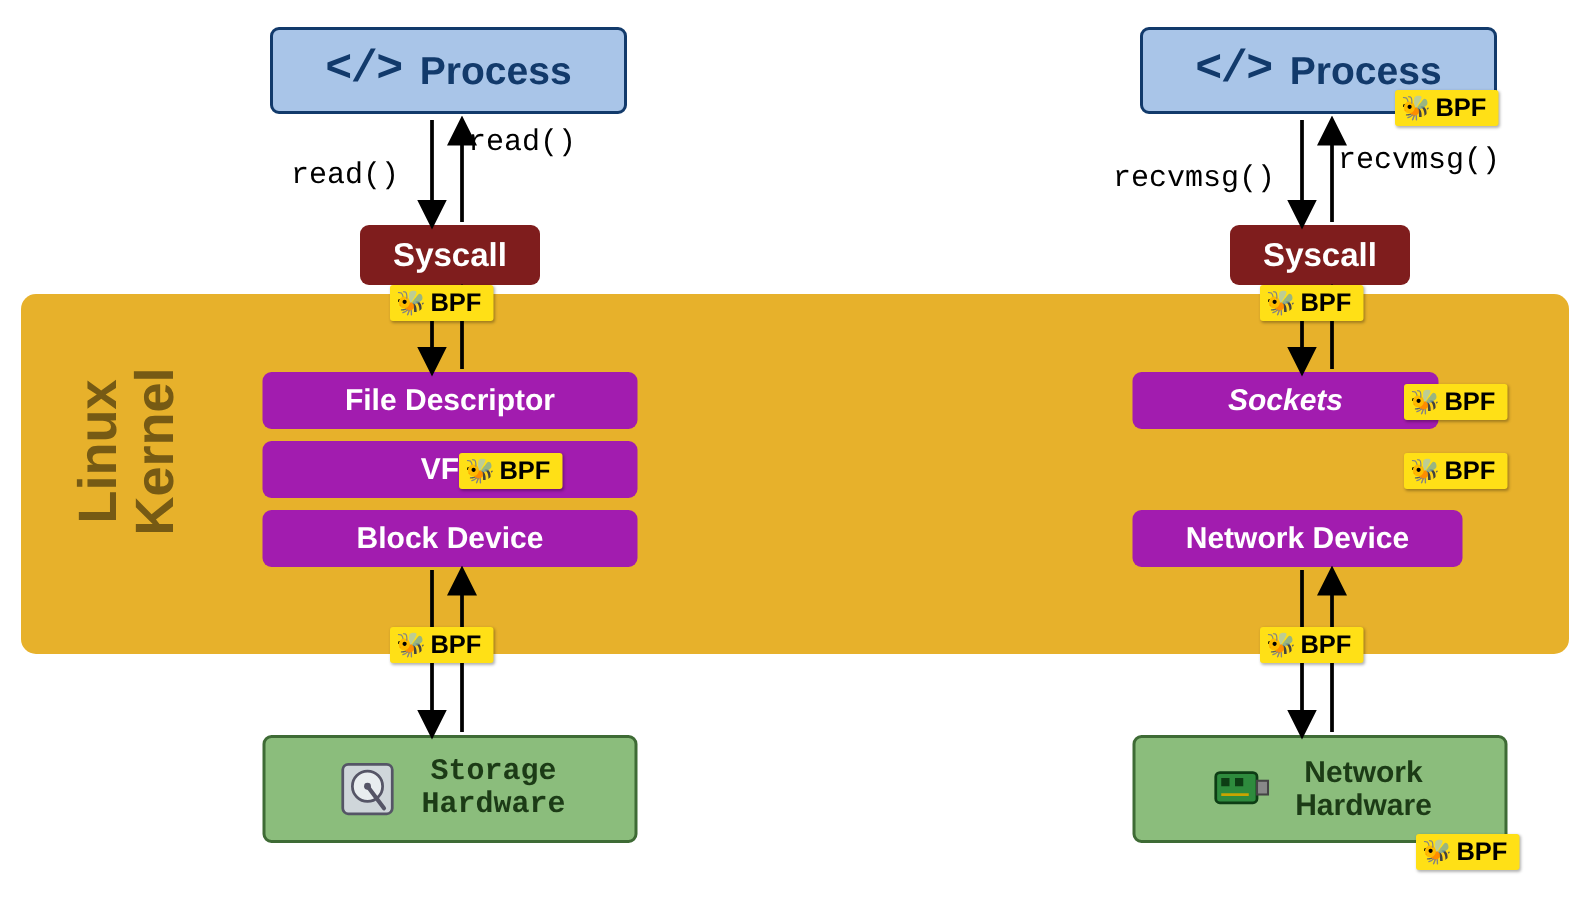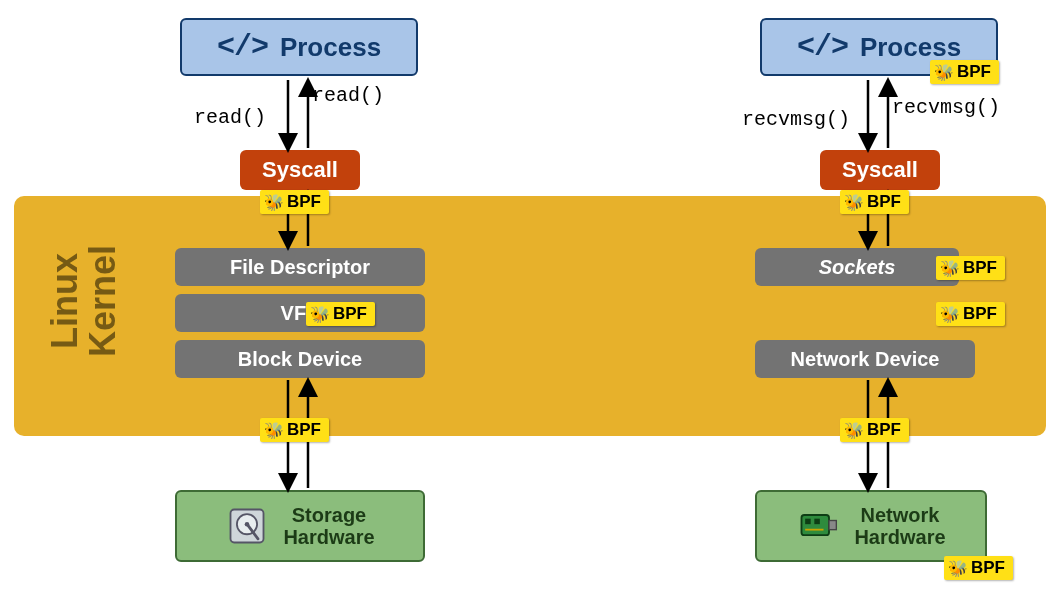--- a/index.html
+++ b/index.html
@@ -3,26 +3,26 @@
 <meta charset="utf-8">
 <style>
   * { box-sizing: border-box; margin: 0; padding: 0; }
   html, body { width: 1060px; height: 602px; font-family: "Segoe UI", "Helvetica Neue", Arial, sans-serif; background: #fff; }
   .canvas { position: relative; width: 1060px; height: 602px; }
 
   .box { position: absolute; display: flex; align-items: center; justify-content: center; font-weight: 700; border-radius: 6px; }
   .process { background: #a9c5e8; border: 2px solid #123a6b; color: #123a6b; font-size: 26px; gap: 12px; }
   .process .code-icon { font-family: "Courier New", monospace; font-weight: 900; font-size: 30px; letter-spacing: -1px; }
 
-  .syscall { background: #c2410c; color: #fff; font-size: 22px; }
+  .syscall { background: #7f1d1d; color: #fff; font-size: 22px; }
 
   .kernel-container { position: absolute; background: #e7b12b; border-radius: 10px; }
   .kernel-label { position: absolute; left: 28px; top: 50%; transform: translateY(-50%) rotate(-90deg); transform-origin: center; font-size: 36px; font-weight: 800; color: #765a14; text-align: center; line-height: 1.05; white-space: nowrap; }
 
-  .kbox { background: #737373; color: #fff; font-size: 20px; font-weight: 700; }
+  .kbox { background: #a21caf; color: #fff; font-size: 20px; font-weight: 700; }
 
   .hw { background: #8bbd7c; border: 2px solid #3e6b35; color: #1c3b16; font-size: 20px; font-weight: 700; gap: 14px; }
   .hw .hw-text { text-align: center; line-height: 1.1; }
 
   .bpf { position: absolute; background: #ffe016; color: #000; font-weight: 900; font-size: 17px; padding: 2px 8px 2px 4px; border-radius: 2px; display: flex; align-items: center; gap: 3px; box-shadow: 1px 1px 2px rgba(0,0,0,.3); }
   .bpf .bee { font-size: 16px; }
 
   .call-label { position: absolute; font-family: "Courier New", monospace; font-size: 20px; color: #000; }
 
   svg.arrows { position: absolute; left:0; top:0; width:1060px; height:602px; pointer-events:none; }
@@ -54,21 +54,21 @@
 <div class="box kbox" style="left:175px; top:248px; width:250px; height:38px;">
   <span>File Descriptor</span>
 </div>
 <div class="box kbox" style="left:175px; top:294px; width:250px; height:38px;">
   <span>VFS</span>
 </div>
 <div class="box kbox" style="left:175px; top:340px; width:250px; height:38px;">
   <span>Block Device</span>
 </div>
 
-<div class="box hw" style="left:175px; top:490px; width:250px; height:72px;">
+<div class="box hw" style="left:175px; top:490px; width:250px; height:72px;font-family:Liberation Mono, monospace;">
   <svg class="hw-icon" viewBox="0 0 48 48">
     <rect x="6" y="6" width="36" height="36" rx="4" fill="#cfd6da" stroke="#556" stroke-width="2"></rect>
     <circle cx="24" cy="22" r="11" fill="#e8edef" stroke="#556" stroke-width="2"></circle>
     <circle cx="24" cy="22" r="2.5" fill="#556"></circle>
     <path d="M24 22 L36 38" stroke="#556" stroke-width="3" stroke-linecap="round"></path>
   </svg>
   <div class="hw-text">
     <div>Storage</div>
     <div>Hardware</div>
   </div>
@@ -86,21 +86,21 @@
   <span>Syscall</span>
 </div>
 
 <div class="box kbox" style="left:755px; top:248px; width:204px; height:38px;font-style:italic;">
   <span>Sockets</span>
 </div>
 <div class="box kbox" style="left:755px; top:340px; width:220px; height:38px;">
   <span>Network Device</span>
 </div>
 
-<div class="box hw" style="left:755px; top:490px; width:232px; height:72px;">
+<div class="box hw" style="left:755px; top:490px; width:250px; height:72px;">
   <svg class="hw-icon" viewBox="0 0 48 48">
     <rect x="6" y="12" width="30" height="22" rx="3" fill="#2e8b3d" stroke="#0d3d14" stroke-width="2"></rect>
     <rect x="36" y="18" width="8" height="10" fill="#888" stroke="#444" stroke-width="1.5"></rect>
     <rect x="10" y="16" width="6" height="6" fill="#0d3d14"></rect>
     <rect x="20" y="16" width="6" height="6" fill="#0d3d14"></rect>
     <line x1="10" y1="28" x2="30" y2="28" stroke="#c8a400" stroke-width="2"></line>
   </svg>
   <div class="hw-text">
     <div>Network</div>
     <div>Hardware</div>

